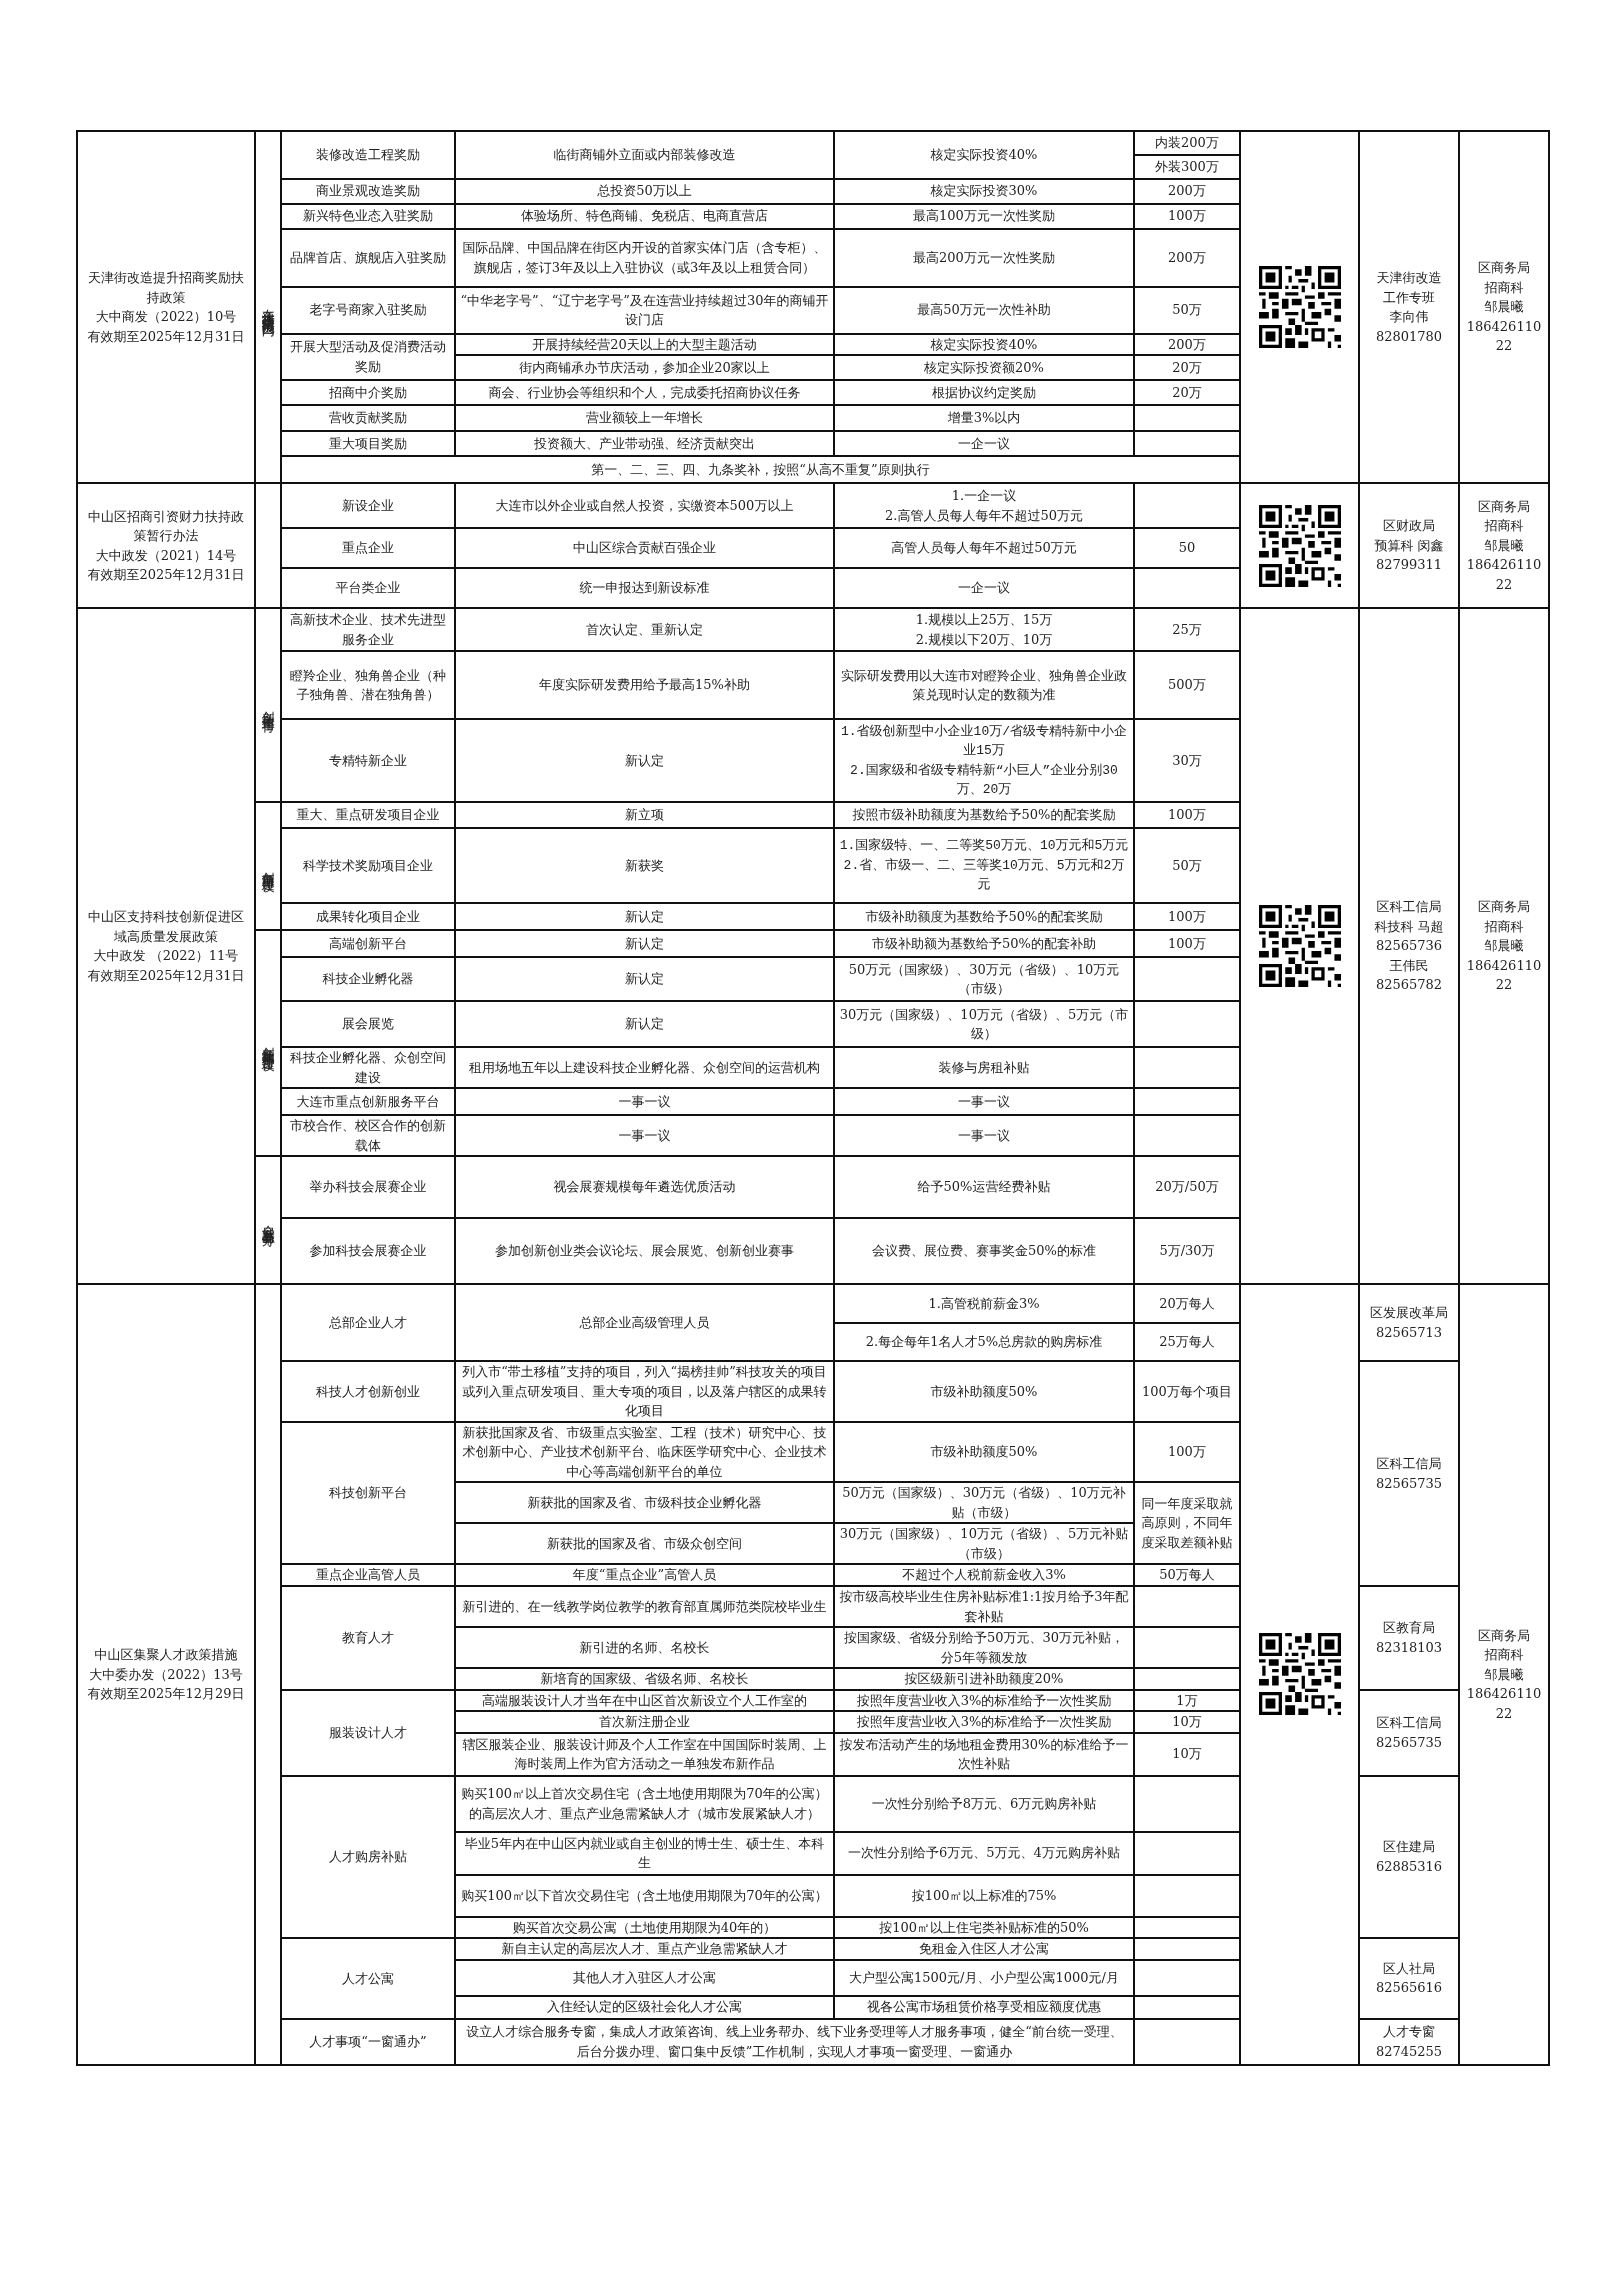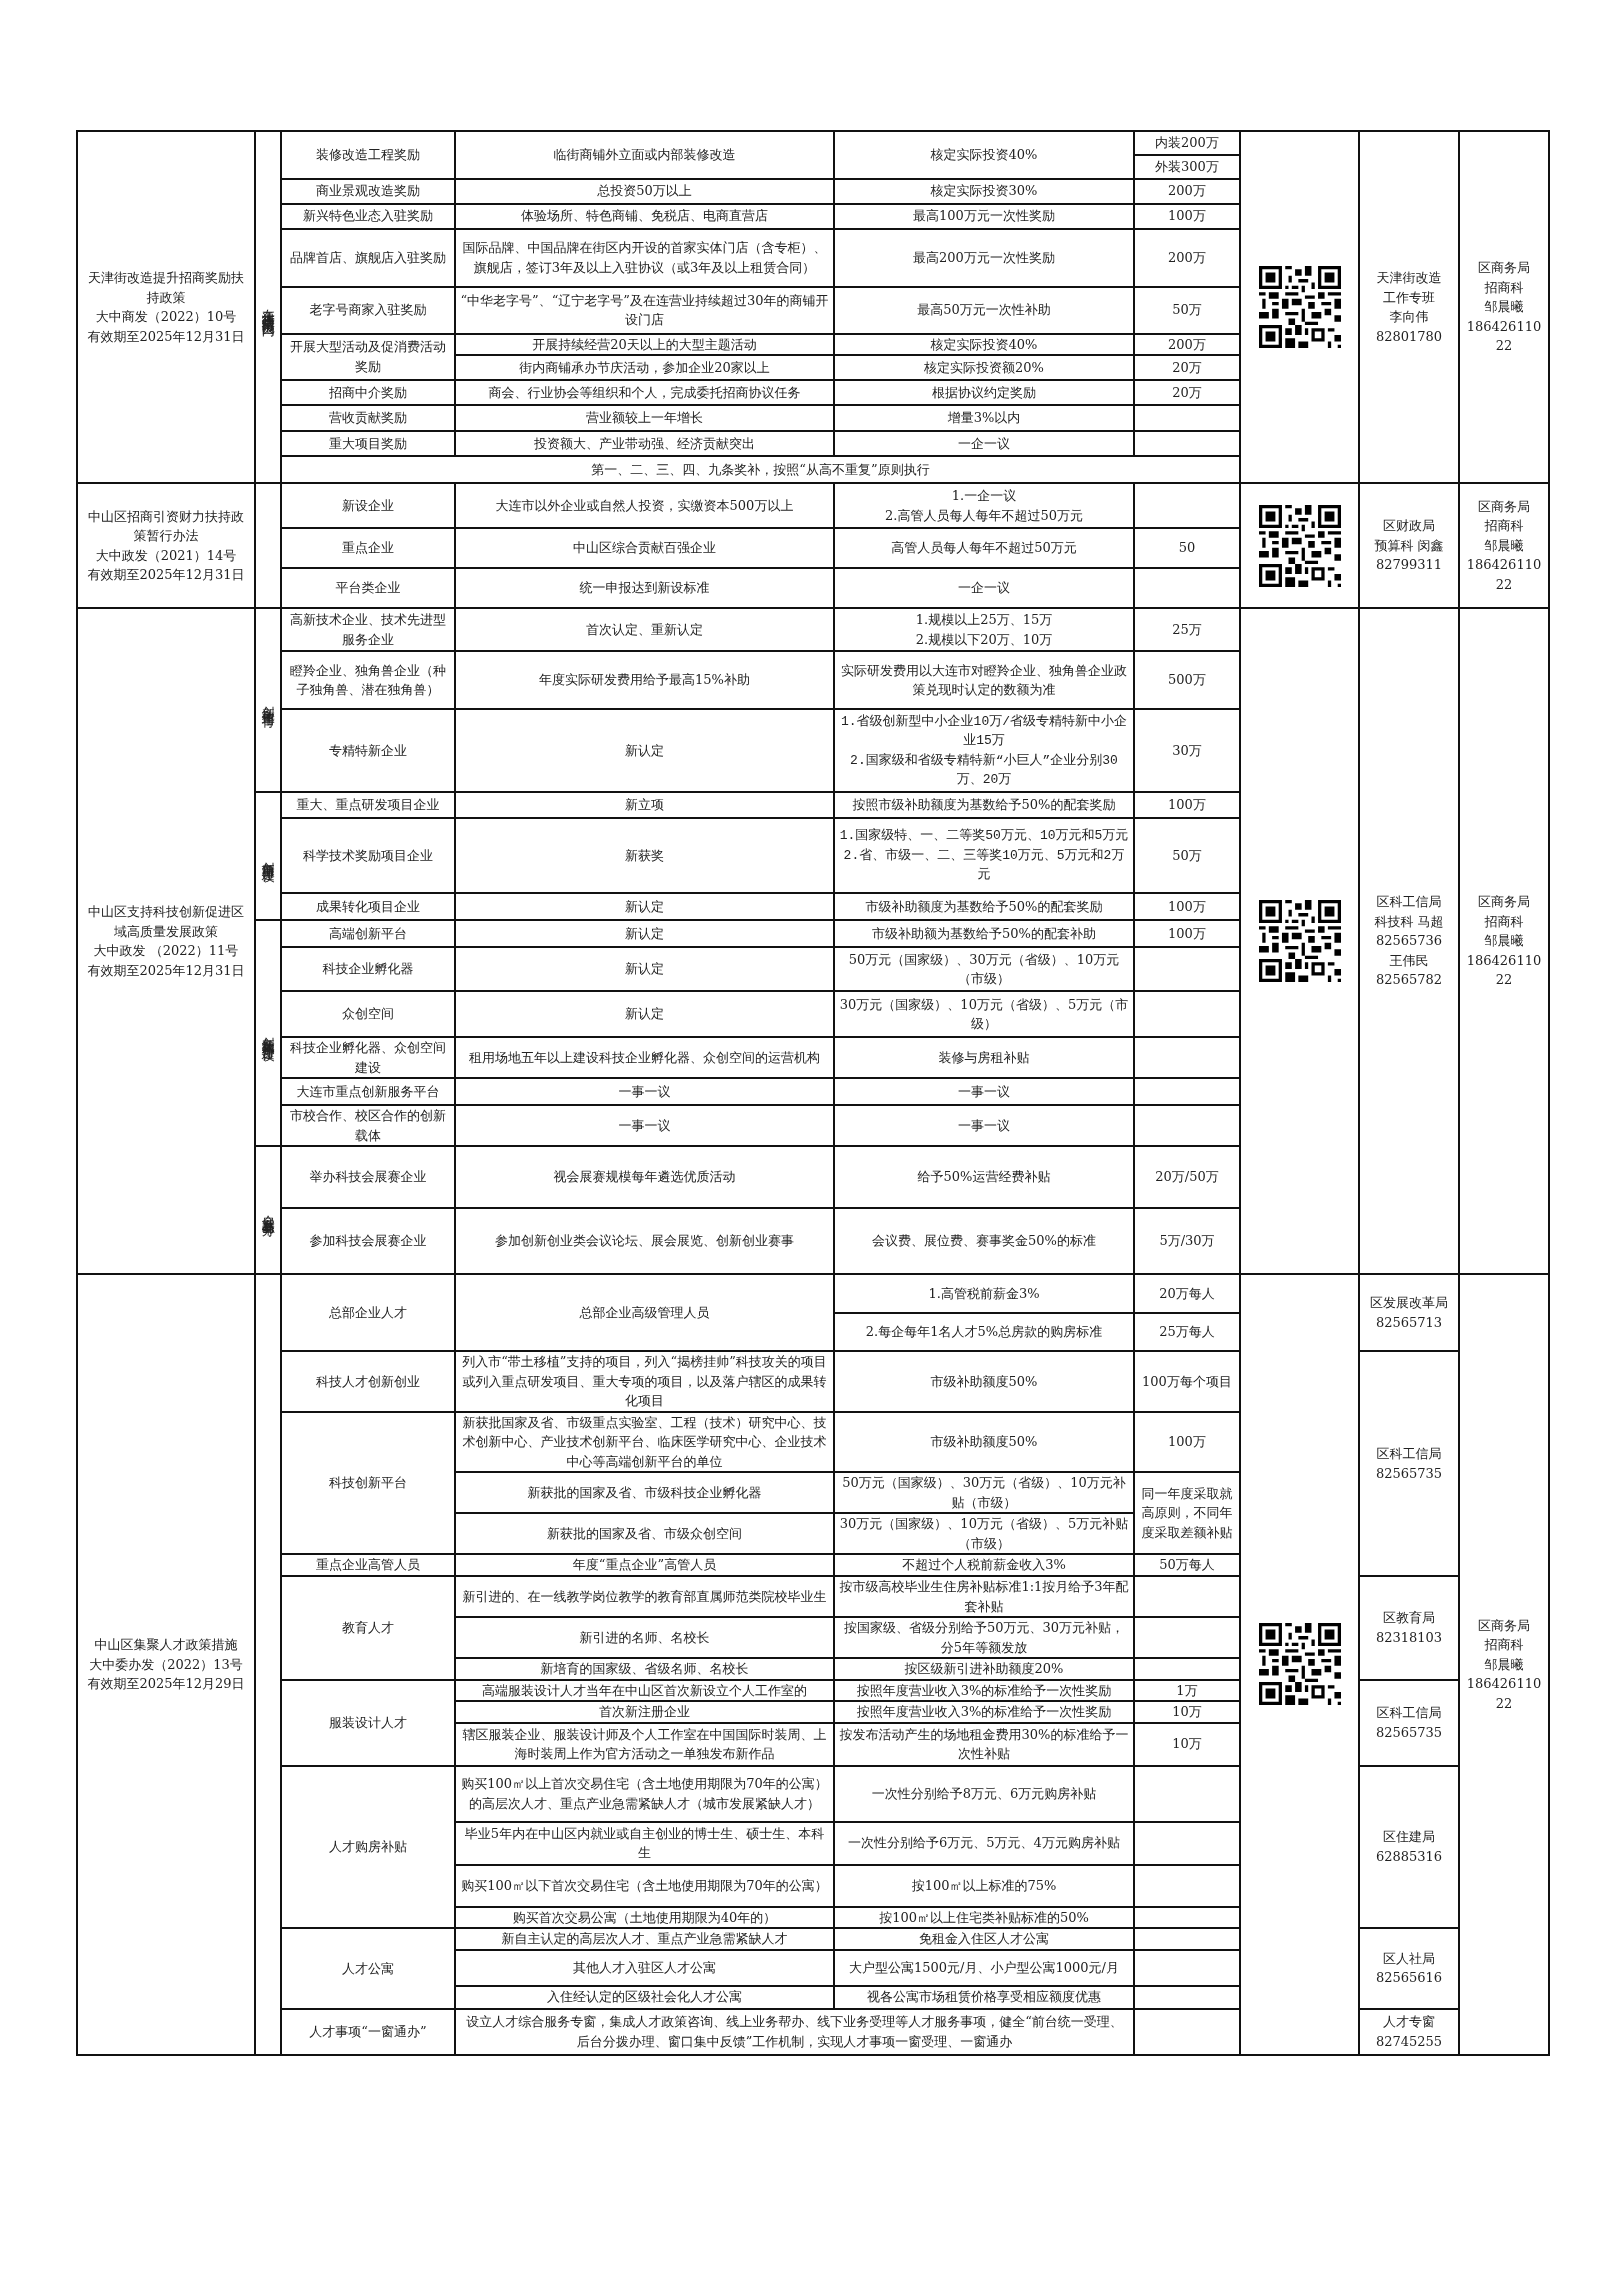--- a/index.html
+++ b/index.html
@@ -172,21 +172,21 @@
     <td rowspan="14" class="ml">区科工信局
 科技科 马超
 82565736
 王伟民
 82565782</td>
     <td rowspan="14" class="ml">区商务局
 招商科
 邹晨曦
 18642611022</td>
   </tr>
-  <tr style="height:58px">
+  <tr style="height:68px">
     <td>瞪羚企业、独角兽企业（种子独角兽、潜在独角兽）</td>
     <td>年度实际研发费用给予最高15%补助</td>
     <td>实际研发费用以大连市对瞪羚企业、独角兽企业政策兑现时认定的数额为准</td>
     <td>500万</td>
   </tr>
   <tr style="height:83px">
     <td>专精特新企业</td>
     <td>新认定</td>
     <td class="ml left">1.省级创新型中小企业10万/省级专精特新中小企业15万
 2.国家级和省级专精特新“小巨人”企业分别30万、20万</td>
@@ -219,21 +219,21 @@
     <td>市级补助额为基数给予50%的配套补助</td>
     <td>100万</td>
   </tr>
   <tr style="height:44px">
     <td>科技企业孵化器</td>
     <td>新认定</td>
     <td>50万元（国家级）、30万元（省级）、10万元（市级）</td>
     <td></td>
   </tr>
   <tr style="height:46px">
-    <td>众创空间</td>
+    <td>展会展览</td>
     <td>新认定</td>
     <td>30万元（国家级）、10万元（省级）、5万元（市级）</td>
     <td></td>
   </tr>
   <tr style="height:38px">
     <td>科技企业孵化器、众创空间建设</td>
     <td>租用场地五年以上建设科技企业孵化器、众创空间的运营机构</td>
     <td>装修与房租补贴</td>
     <td></td>
   </tr>

